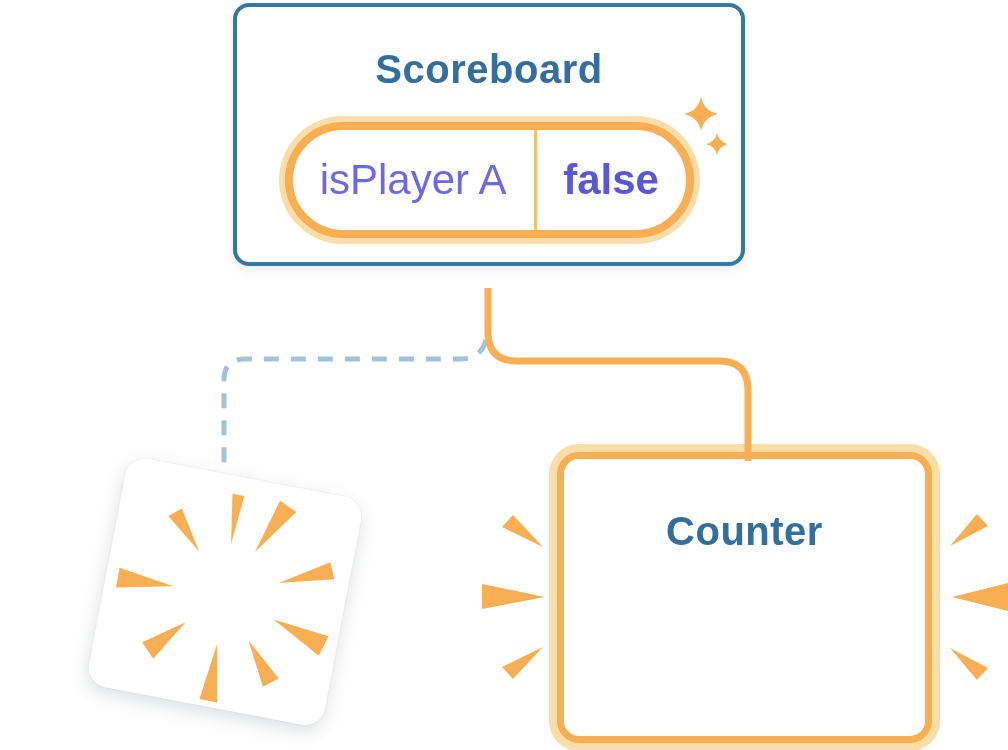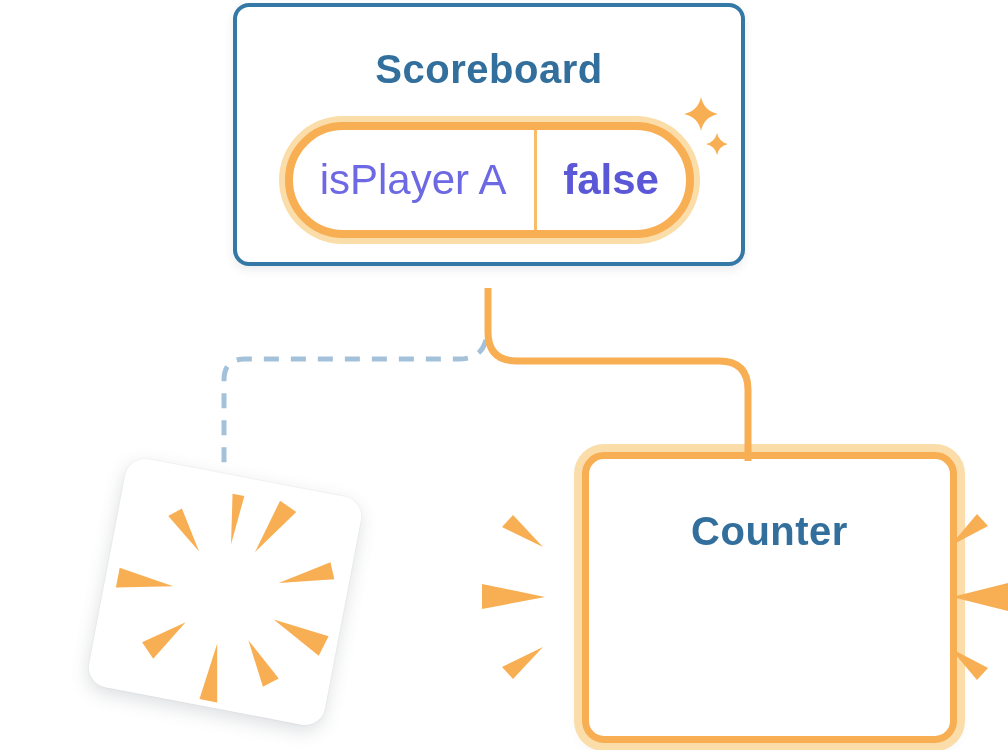--- a/index.html
+++ b/index.html
@@ -16,21 +16,21 @@
     position:absolute;box-sizing:border-box;background:var(--card-bg);
     display:flex;flex-direction:column;align-items:center;
   }
   .scoreboard-card{
     left:233px;top:3px;width:512px;height:263px;
     border:4px solid var(--card-border-blue);border-radius:16px;
     box-shadow:0 4px 10px rgba(60,70,85,.10);
     z-index:2;
   }
   .counter-card{
-    left:582px;top:452px;width:375px;height:291px;
+    left:557px;top:452px;width:375px;height:291px;
     border:7px solid var(--orange);border-radius:22px;
     box-shadow:0 0 0 8px var(--orange-light), 0 6px 14px rgba(60,70,85,.12);
     z-index:2;
   }
   .card-title{
     font-weight:700;color:var(--title-blue);line-height:1;letter-spacing:.5px;
   }
   .scoreboard-card .card-title{margin-top:42px;font-size:40px;}
   .counter-card .card-title{margin-top:52px;font-size:40px;}
 

